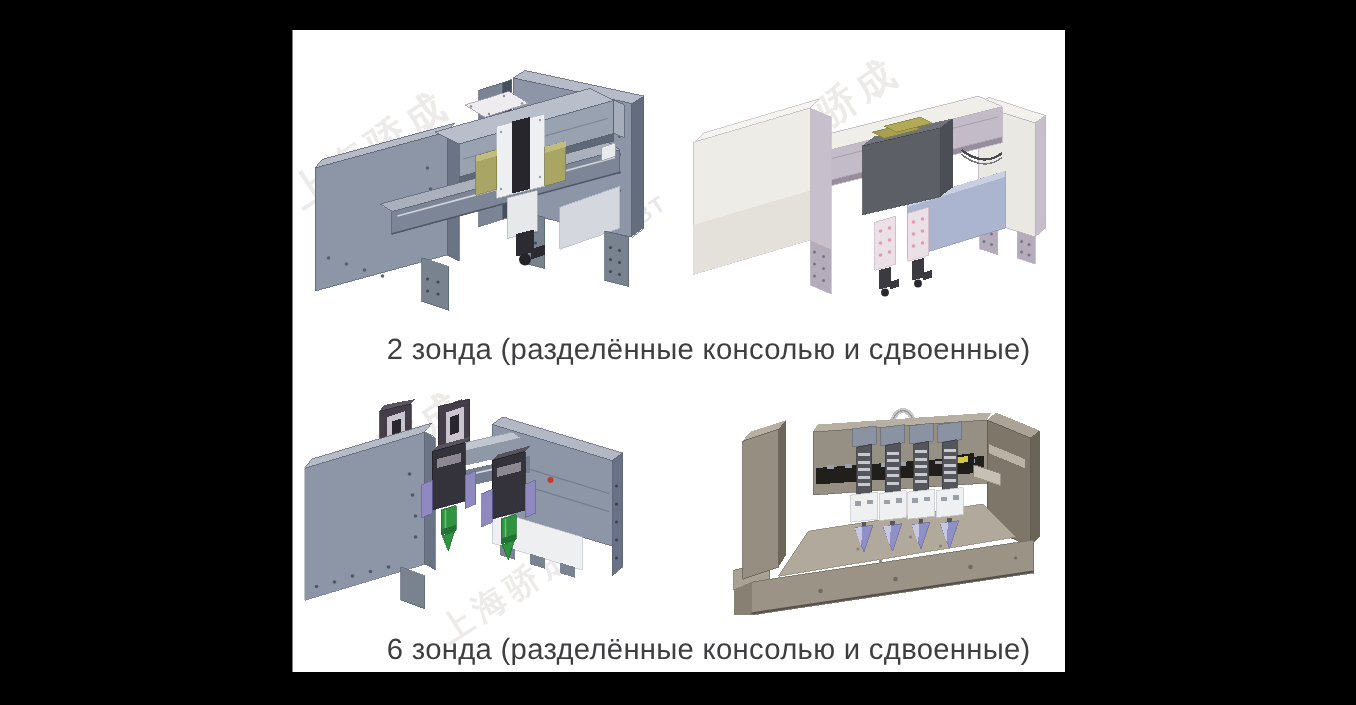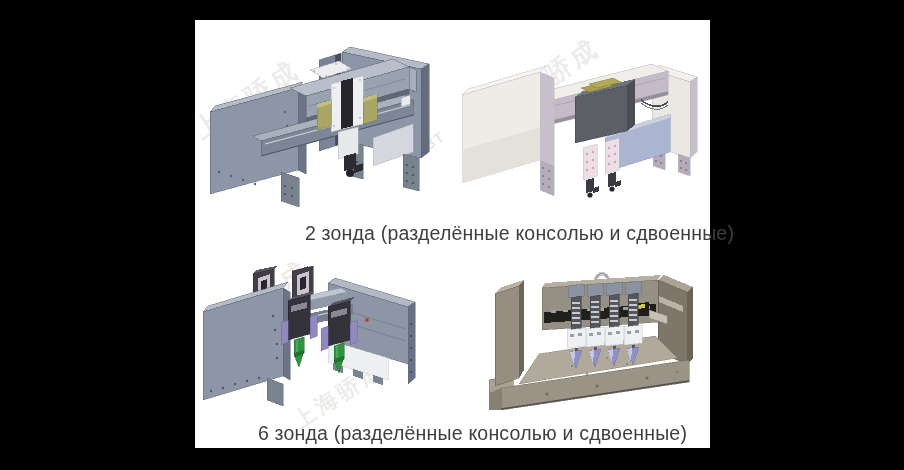--- a/index.html
+++ b/index.html
@@ -16,21 +16,21 @@
   .fig{position:absolute;}
   .fig1{left:10px;top:26px;width:228px;height:170px;}
   .fig2{left:262px;top:30px;width:246px;height:168px;}
   .fig3{left:8px;top:246px;width:215px;height:145px;}
   .fig4{left:292px;top:240px;width:213px;height:150px;}
   .caption{
     position:absolute;left:0;width:100%;box-sizing:border-box;
     padding-left:40px;text-align:center;
     font-size:19.5px;line-height:28px;color:#3f3f41;letter-spacing:0.2px;
   }
-  .cap1{top:199px;margin-left:47px;}
+  .cap1{top:199px;}
   .cap2{top:399px;}
   .wm{
     position:absolute;transform:rotate(-33deg);
     font-size:26px;font-weight:bold;letter-spacing:4px;
     color:#8a8070;opacity:0.15;pointer-events:none;white-space:nowrap;
   }
   .wm1{left:-8px;top:62px;}
   .wm2{left:292px;top:40px;}
   .wm3{left:228px;top:112px;font-size:15px;opacity:0.22;color:#8a94b0;letter-spacing:1px;}
   .wm4{left:2px;top:262px;}

